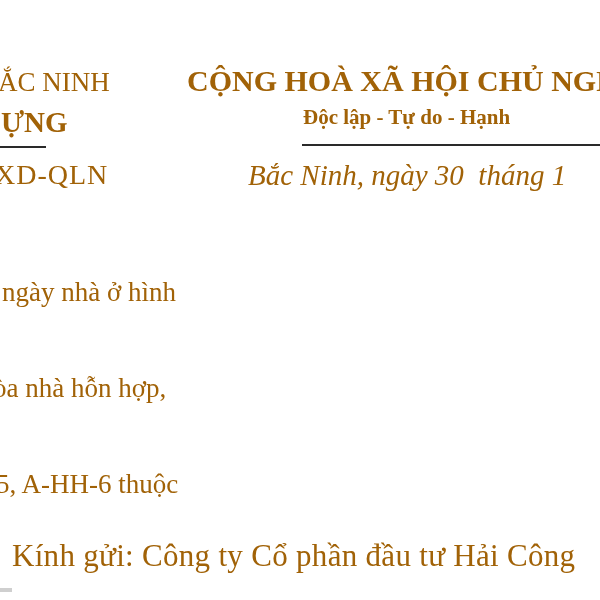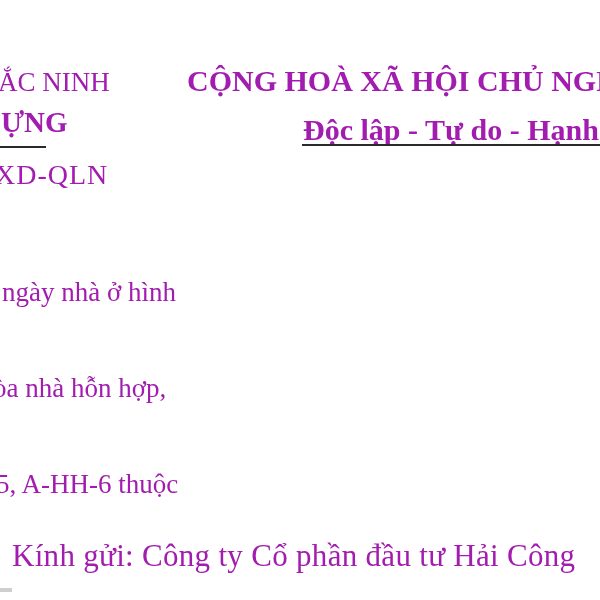--- a/index.html
+++ b/index.html
@@ -1,28 +1,28 @@
 <!DOCTYPE html>
 <html><head>
 <meta charset="utf-8">
 <style>
   html,body{margin:0;padding:0;background:#ffffff;}
   .page{
     position:relative;width:600px;height:600px;overflow:hidden;
-    background:#ffffff;color:#a21caf;
+    background:#ffffff;color:#a16207;
     font-family:"Liberation Serif","DejaVu Serif",serif;
   }
   .abs{position:absolute;white-space:pre;}
   
   .org1{left:-2px;top:67px;font-size:27px;}
   .org2{left:-20px;top:106px;font-size:29px;font-weight:bold;}
   .docnum{left:-5px;top:159px;font-size:28px;letter-spacing:1px;}
   
   .motto1{left:187px;top:64px;font-size:30px;font-weight:bold;}
-  .motto2{left:303px;top:105px;font-size:30px;font-weight:bold;margin-top:8px;}
+  .motto2{left:303px;top:105px;font-size:21px;font-weight:bold;}
   .dateline{left:248px;top:159px;font-size:29px;font-style:italic;}
   
   .rule{position:absolute;height:2px;background:#2a2a2a;}
   .rule-left{left:0;top:146px;width:46px;}
   .rule-right{left:302px;top:144px;width:298px;}
   
   .subject{left:0;top:212px;font-size:27px;line-height:32px;}
   .subject div{white-space:pre;}
   .l1{margin-left:2px;}
   .l2{margin-left:-1px;}
@@ -40,20 +40,21 @@
 
   <div class="abs org1">ẮC NINH</div>
   <div class="abs org2">DỰNG</div>
   <div class="rule rule-left"></div>
   <div class="abs docnum">XD-QLN</div>
 
   <div class="abs motto1">CỘNG HOÀ XÃ HỘI CHỦ NGH</div>
   <div class="abs motto2">Độc lập - Tự do - Hạnh</div>
   <div class="rule rule-right"></div>
 
+  <div class="abs dateline">Bắc Ninh, ngày 30  tháng 1</div>
 
   <div class="abs subject">
     <div class="l1">ngày nhà ở hình</div>
     <div class="l3">òa nhà hỗn hợp,</div>
     <div class="l4">5, A-HH-6 thuộc</div>
     
     
     
     
     

